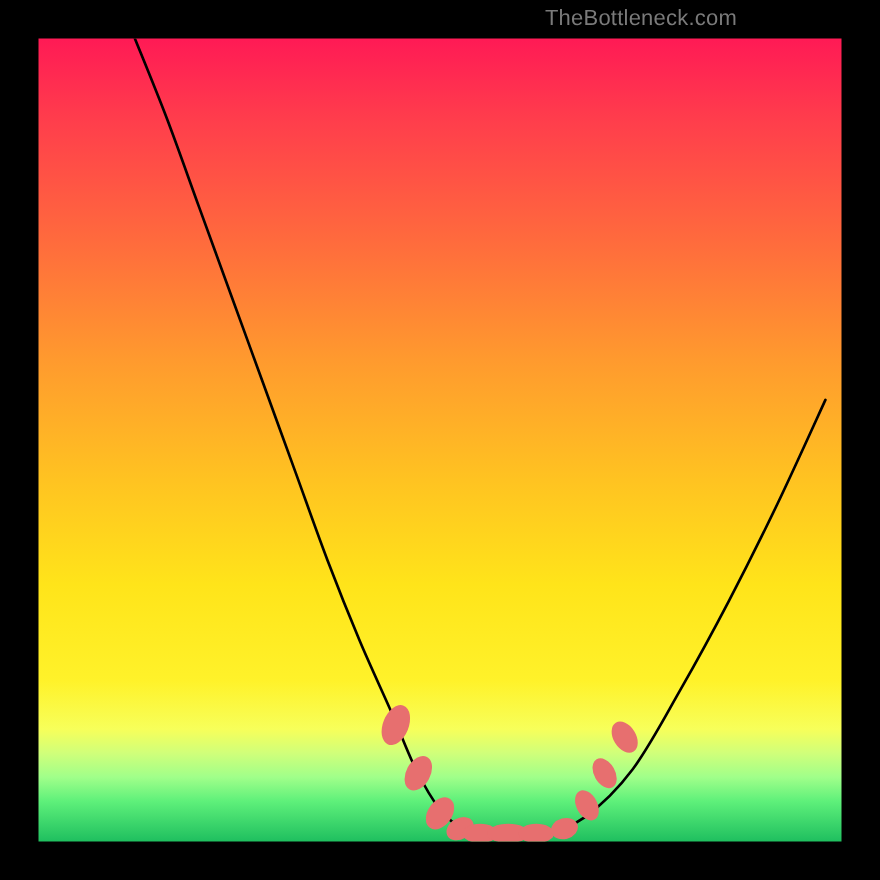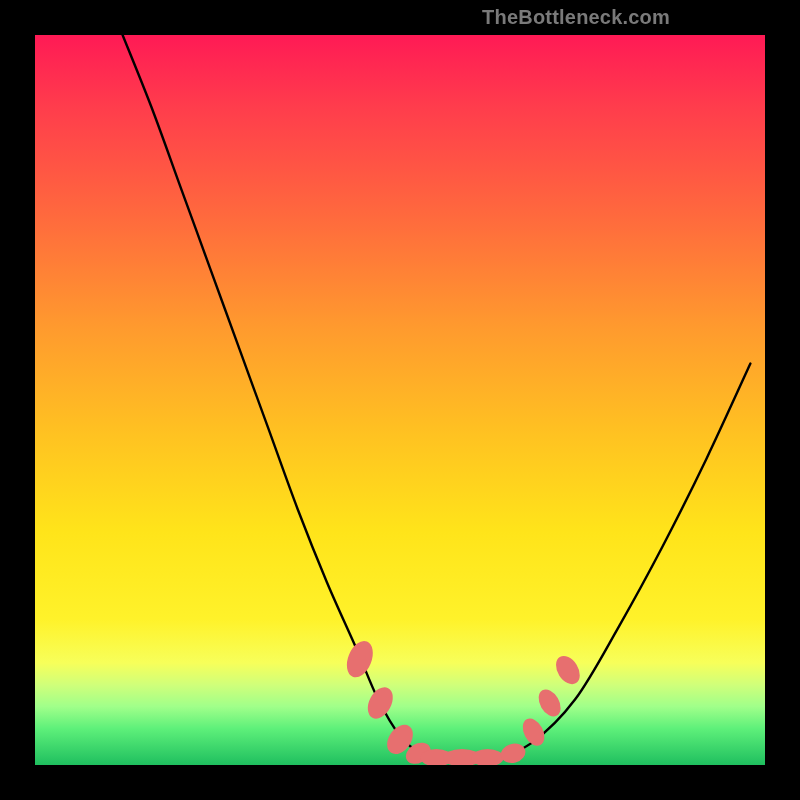--- a/index.html
+++ b/index.html
@@ -9,21 +9,20 @@
     height: 800px;
     overflow: hidden;
     background: #000;
     font-family: Arial, Helvetica, sans-serif;
   }
   .frame {
     position: relative;
     width: 680px;
     height: 800px;
     background: #000;
-    font-weight: bold;
   }
   .plot {
     position: absolute;
     left: 35px;
     top: 35px;
     width: 730px;
     height: 730px;
     background: linear-gradient(
       to bottom,
       #ff1a55 0%,

